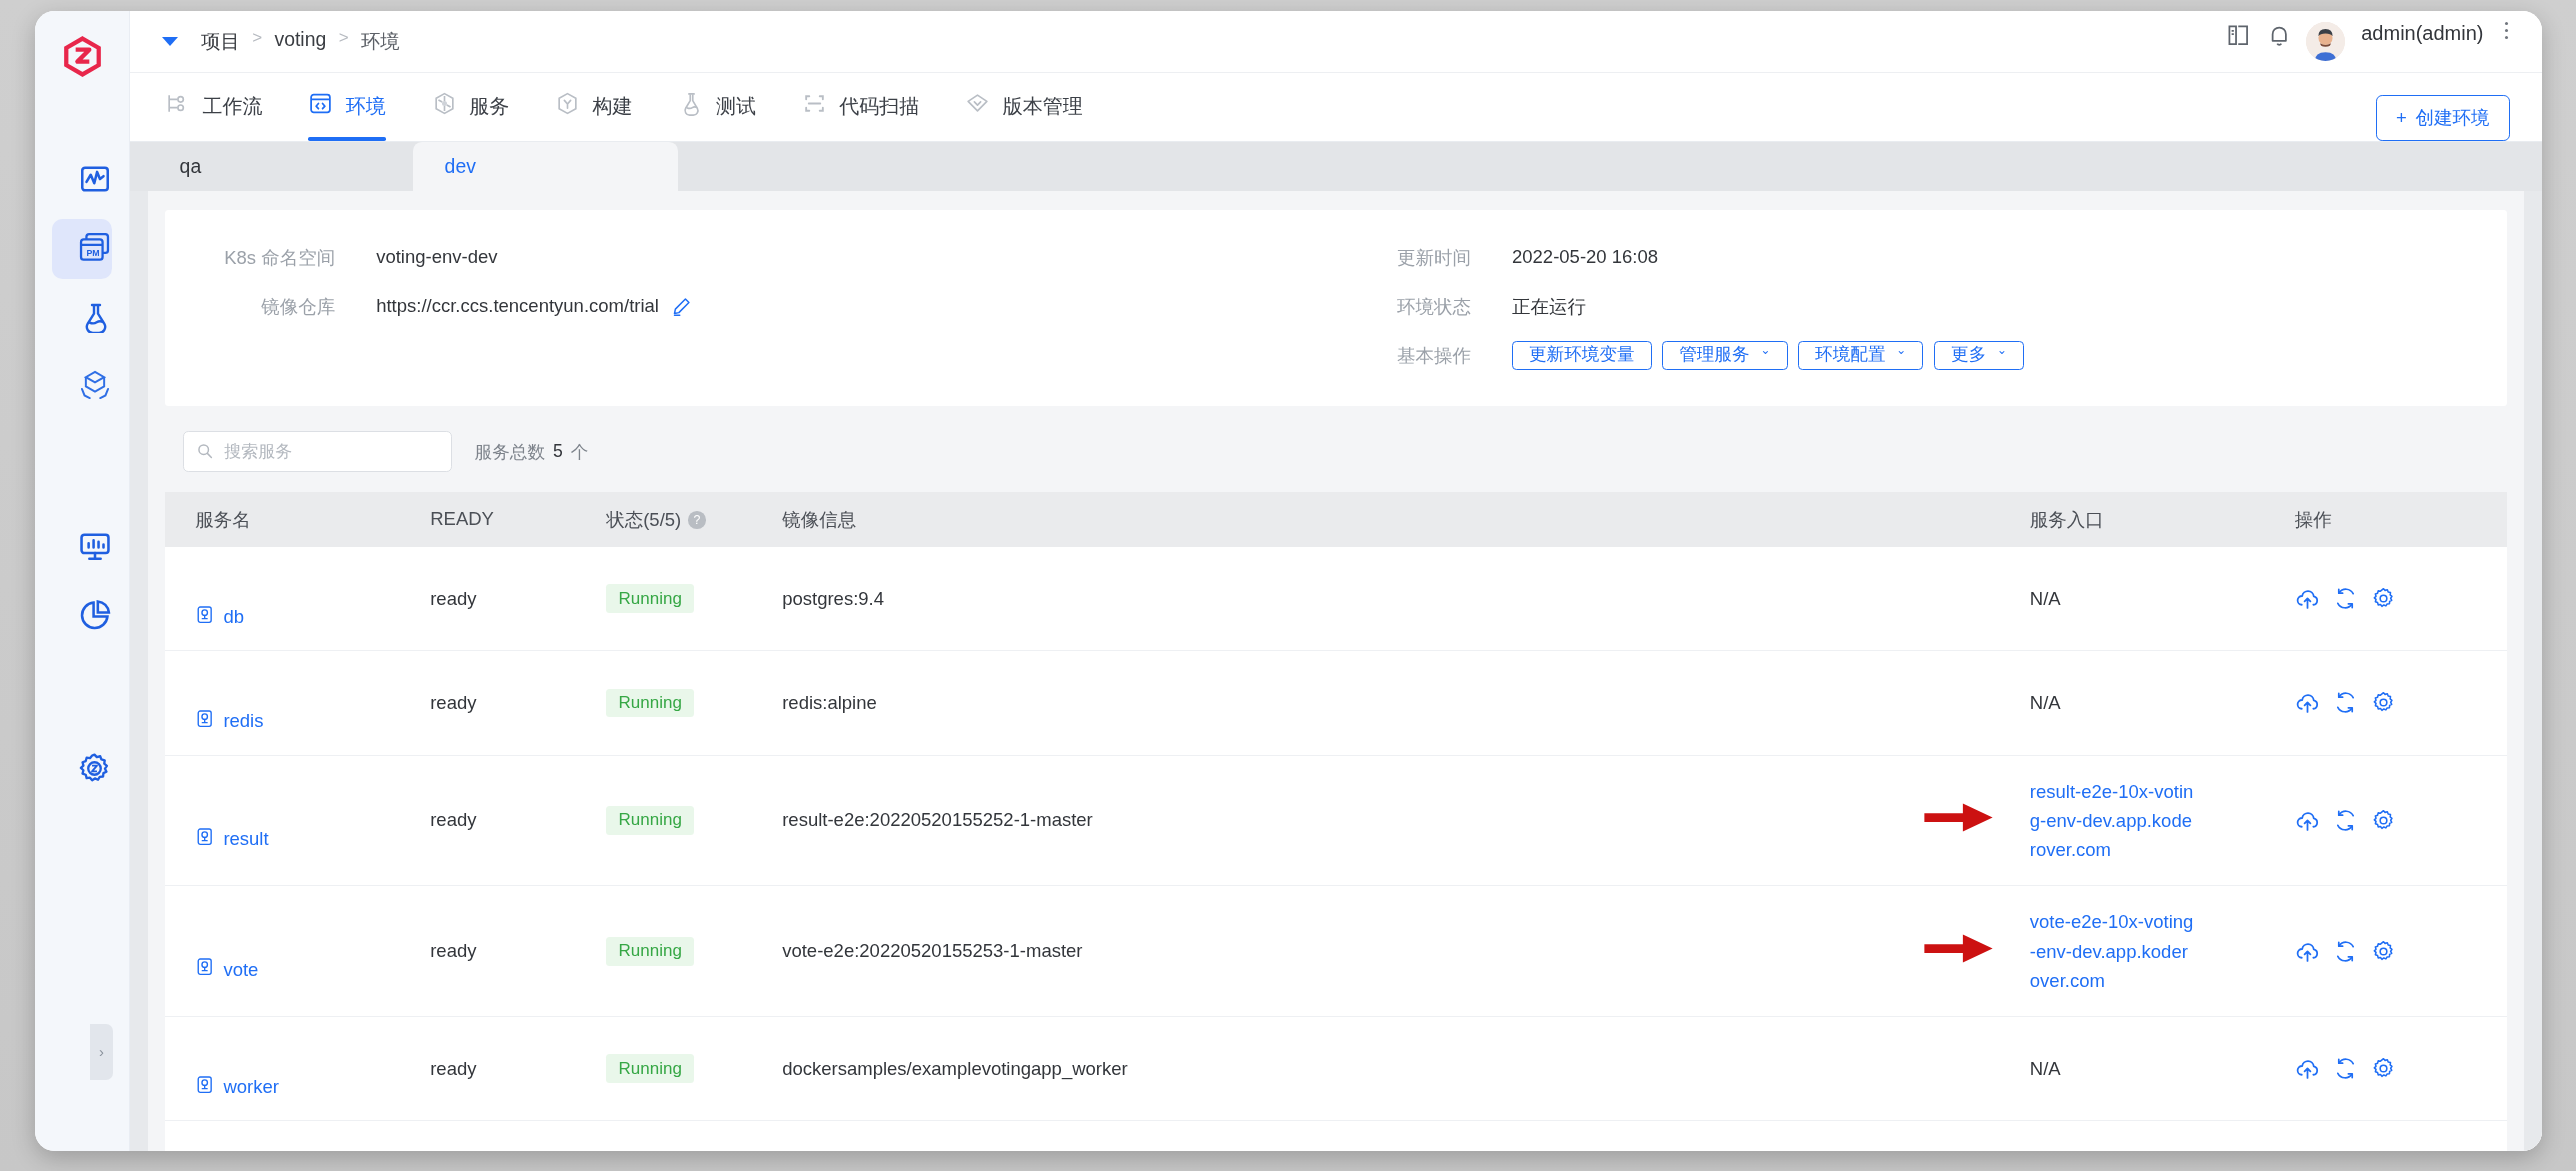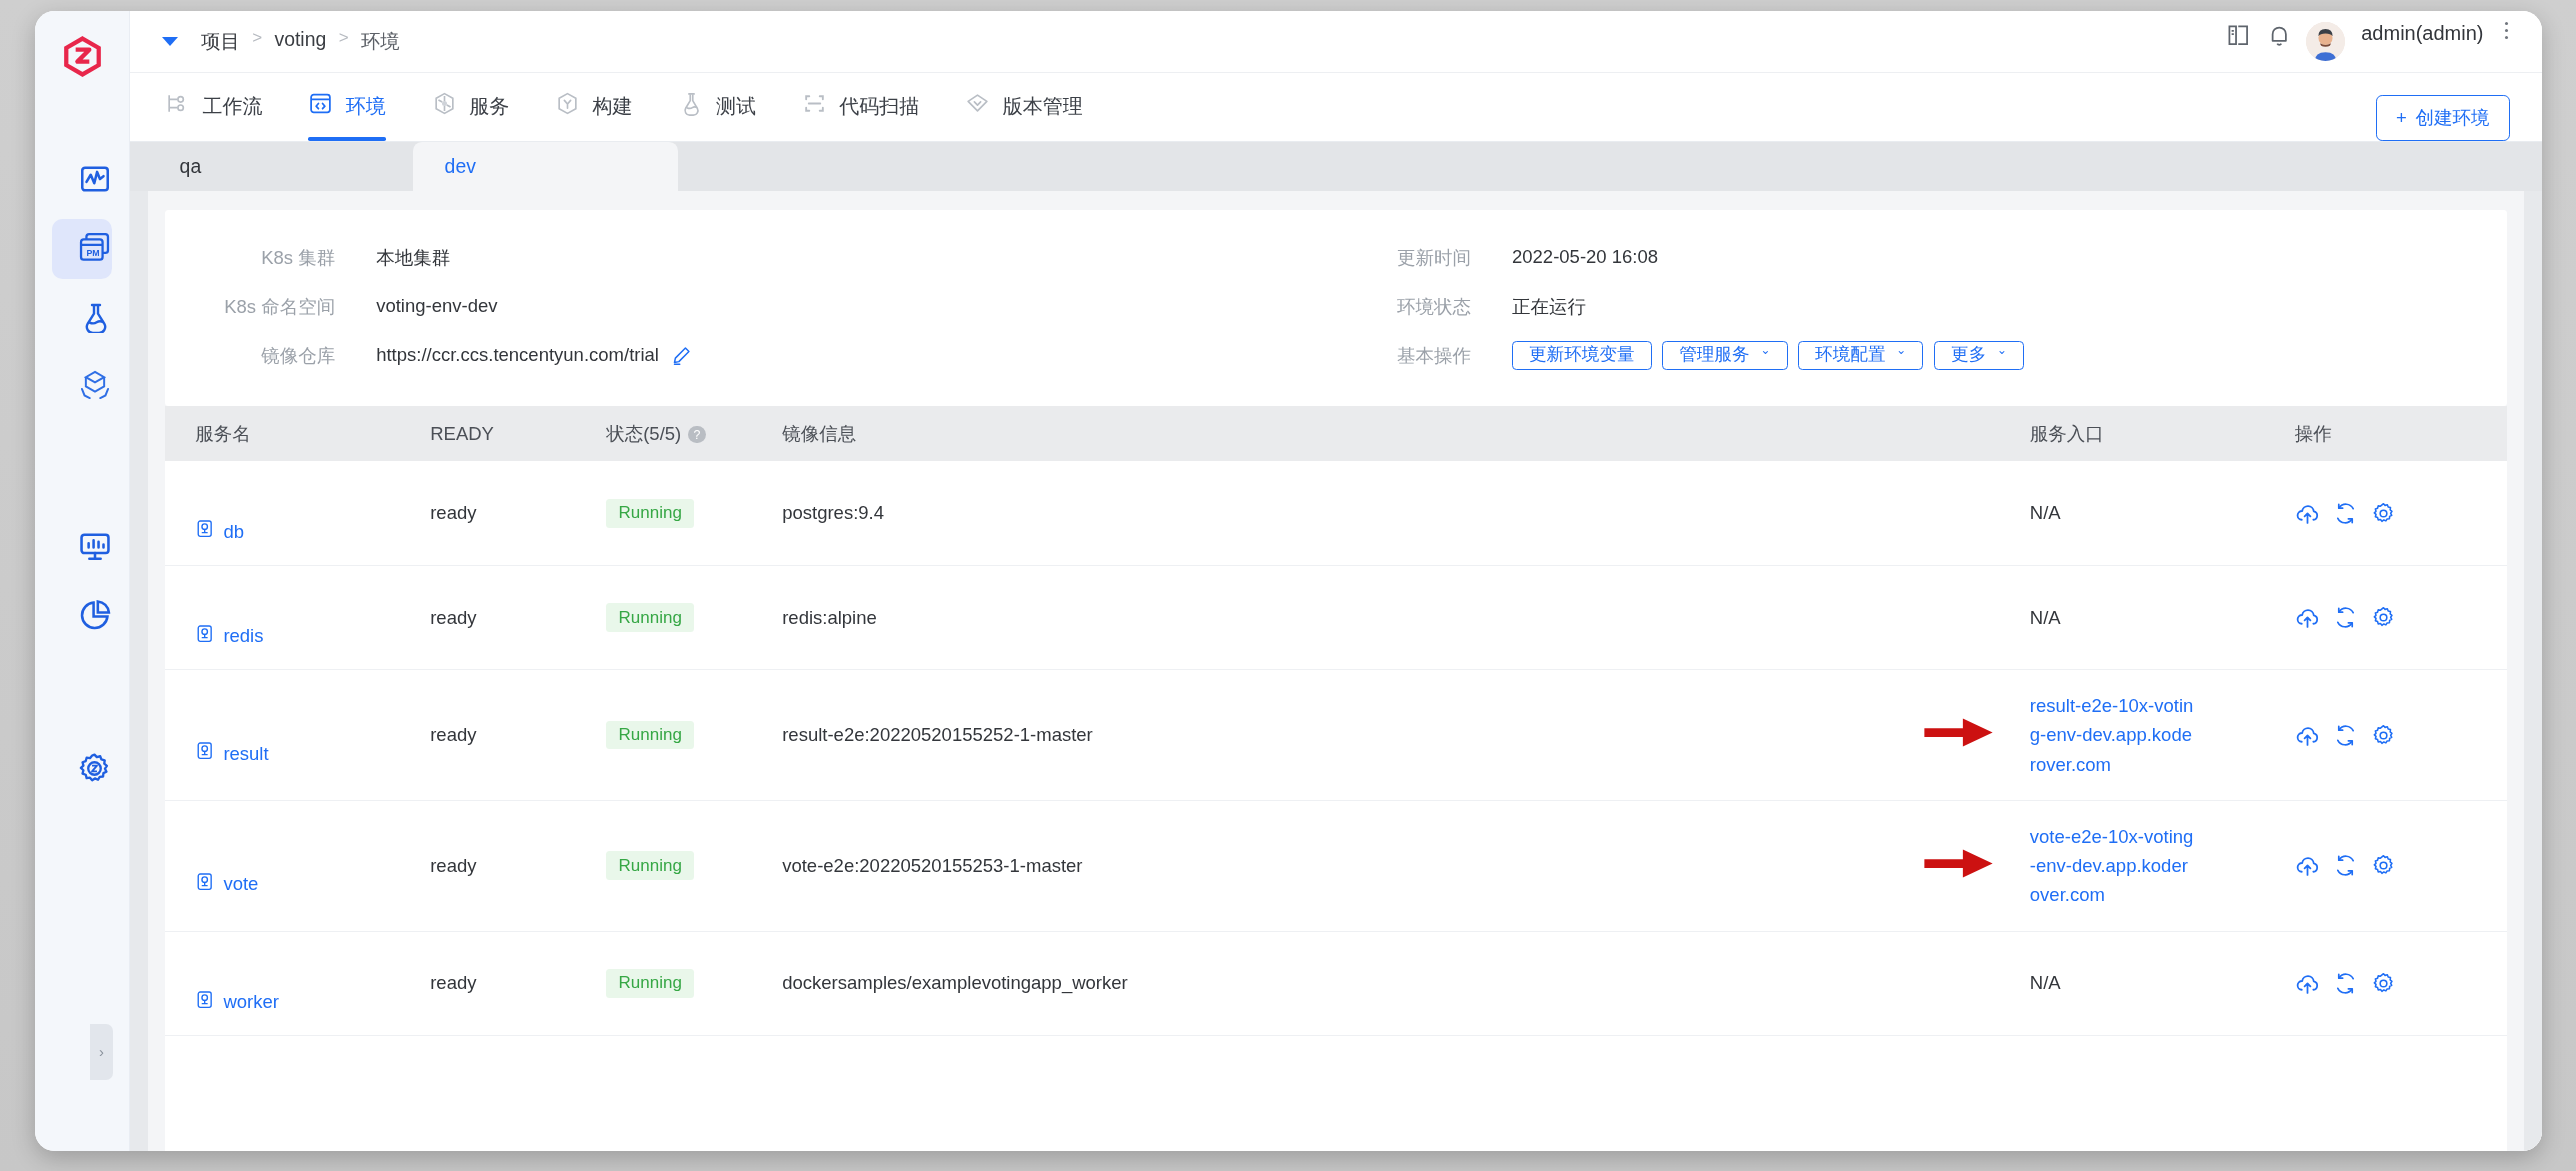--- a/index.html
+++ b/index.html
@@ -451,24 +451,20 @@
 
         <div class="env-tabs">
           <div class="env-tab">qa</div>
           <div class="env-tab active">dev</div>
         </div>
 
         <div class="panel">
 
           <div class="info-card">
             <div class="info-col">
-              <div class="info-row">
-                <div class="info-label">K8s 集群</div>
-                <div class="info-val">本地集群</div>
-              </div>
               <div class="info-row">
                 <div class="info-label">K8s 命名空间</div>
                 <div class="info-val">voting-env-dev</div>
               </div>
               <div class="info-row">
                 <div class="info-label">镜像仓库</div>
                 <div class="info-val">
                   <span>https://ccr.ccs.tencentyun.com/trial</span>
                   <span class="pencil">
                     <svg width="21" height="21" viewBox="0 0 24 24" fill="none" stroke="#1f6ef5" stroke-width="1.7" stroke-linecap="round" stroke-linejoin="round">
@@ -504,20 +500,36 @@
                   </button>
                   <button class="opbtn">
                     <span>更多</span>
                     <span class="chev">⌄</span>
                   </button>
                 </div>
               </div>
             </div>
           </div>
 
+          <div class="toolbar">
+            <div class="search">
+              <span>
+                <svg width="17.6" height="17.6" viewBox="0 0 24 24" fill="none" stroke="#b3b8bf" stroke-width="2">
+                  <circle cx="10.5" cy="10.5" r="6.5"></circle>
+                  <path d="M15.5 15.5 L21 21" stroke-linecap="round"></path>
+                </svg>
+              </span>
+              <input type="text" placeholder="搜索服务" style="">
+            </div>
+            <div class="count">
+              <span>服务总数</span>
+              <b>5</b>
+              <span>个</span>
+            </div>
+          </div>
 
           <div class="table-wrap">
             <table>
               <colgroup>
                 <col class="col-name">
                   <col class="col-ready">
                   <col class="col-state">
                 <col class="col-image">
                   <col class="col-entry">
                   <col class="col-ops">

